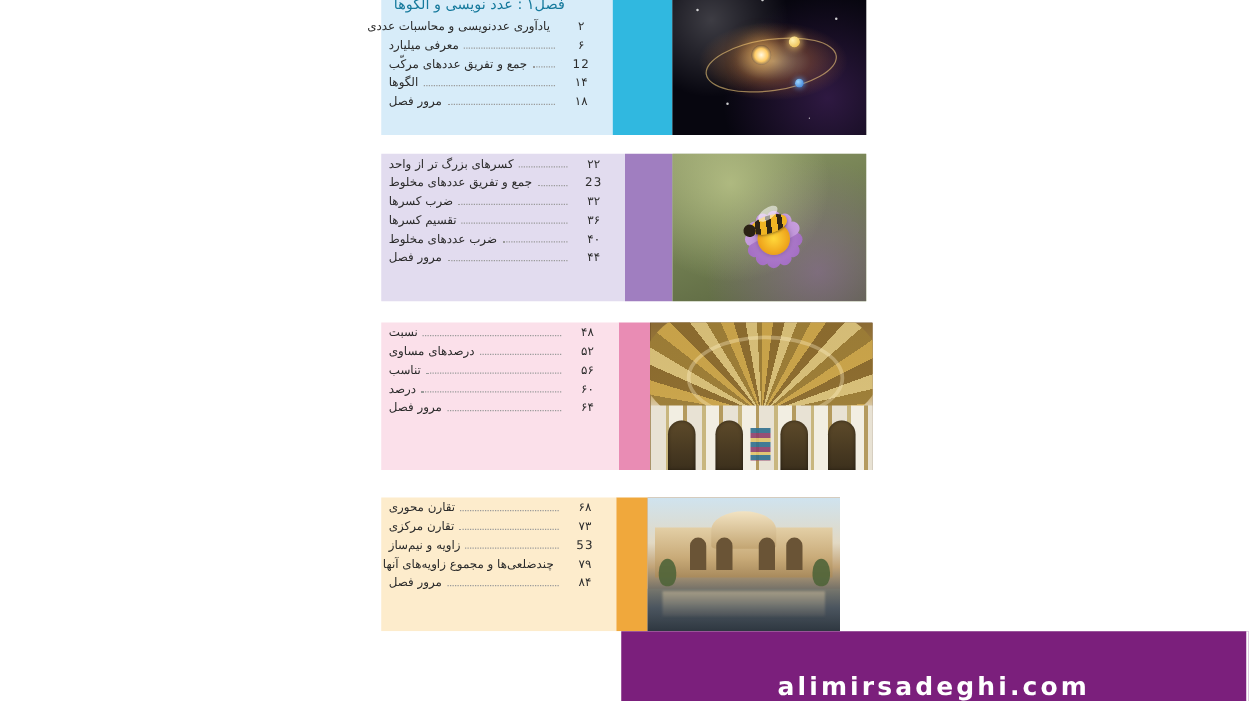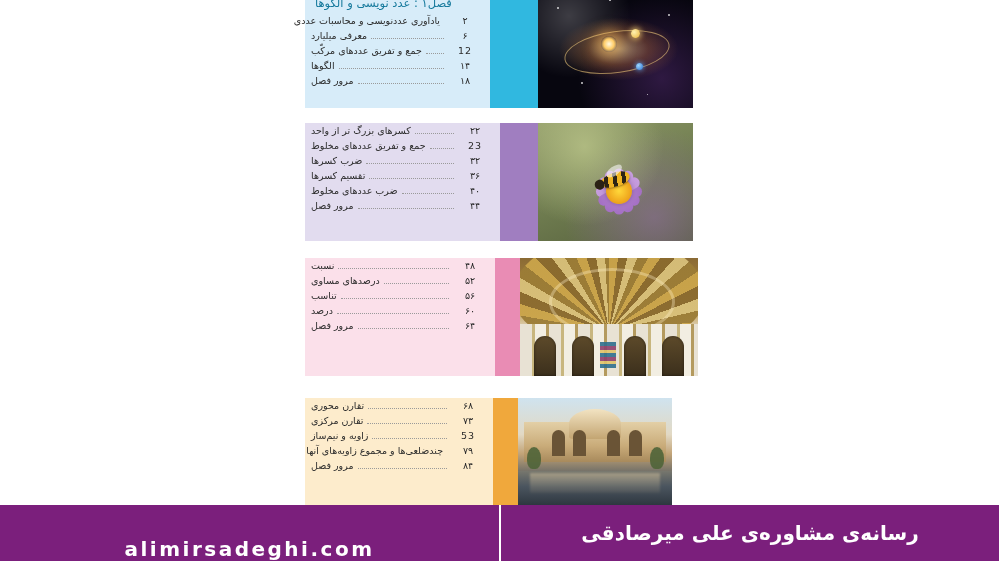--- a/index.html
+++ b/index.html
@@ -557,19 +557,16 @@
       <div class="bldg-tree" style="left:86%;"></div>
       <div class="bldg-water">
         <div class="water-refl"></div>
       </div>
     </div>
   </div>
 
 </div>
 
 <div id="footer">
-  <div class="footer-right">
-    <span class="footer-brand">رسانه‌ی مشاوره‌ی علی میرصادقی</span>
-  </div>
   <div class="footer-left">
     <span class="footer-url">alimirsadeghi.com</span>
   </div>
 </div>
 
 </body></html>

